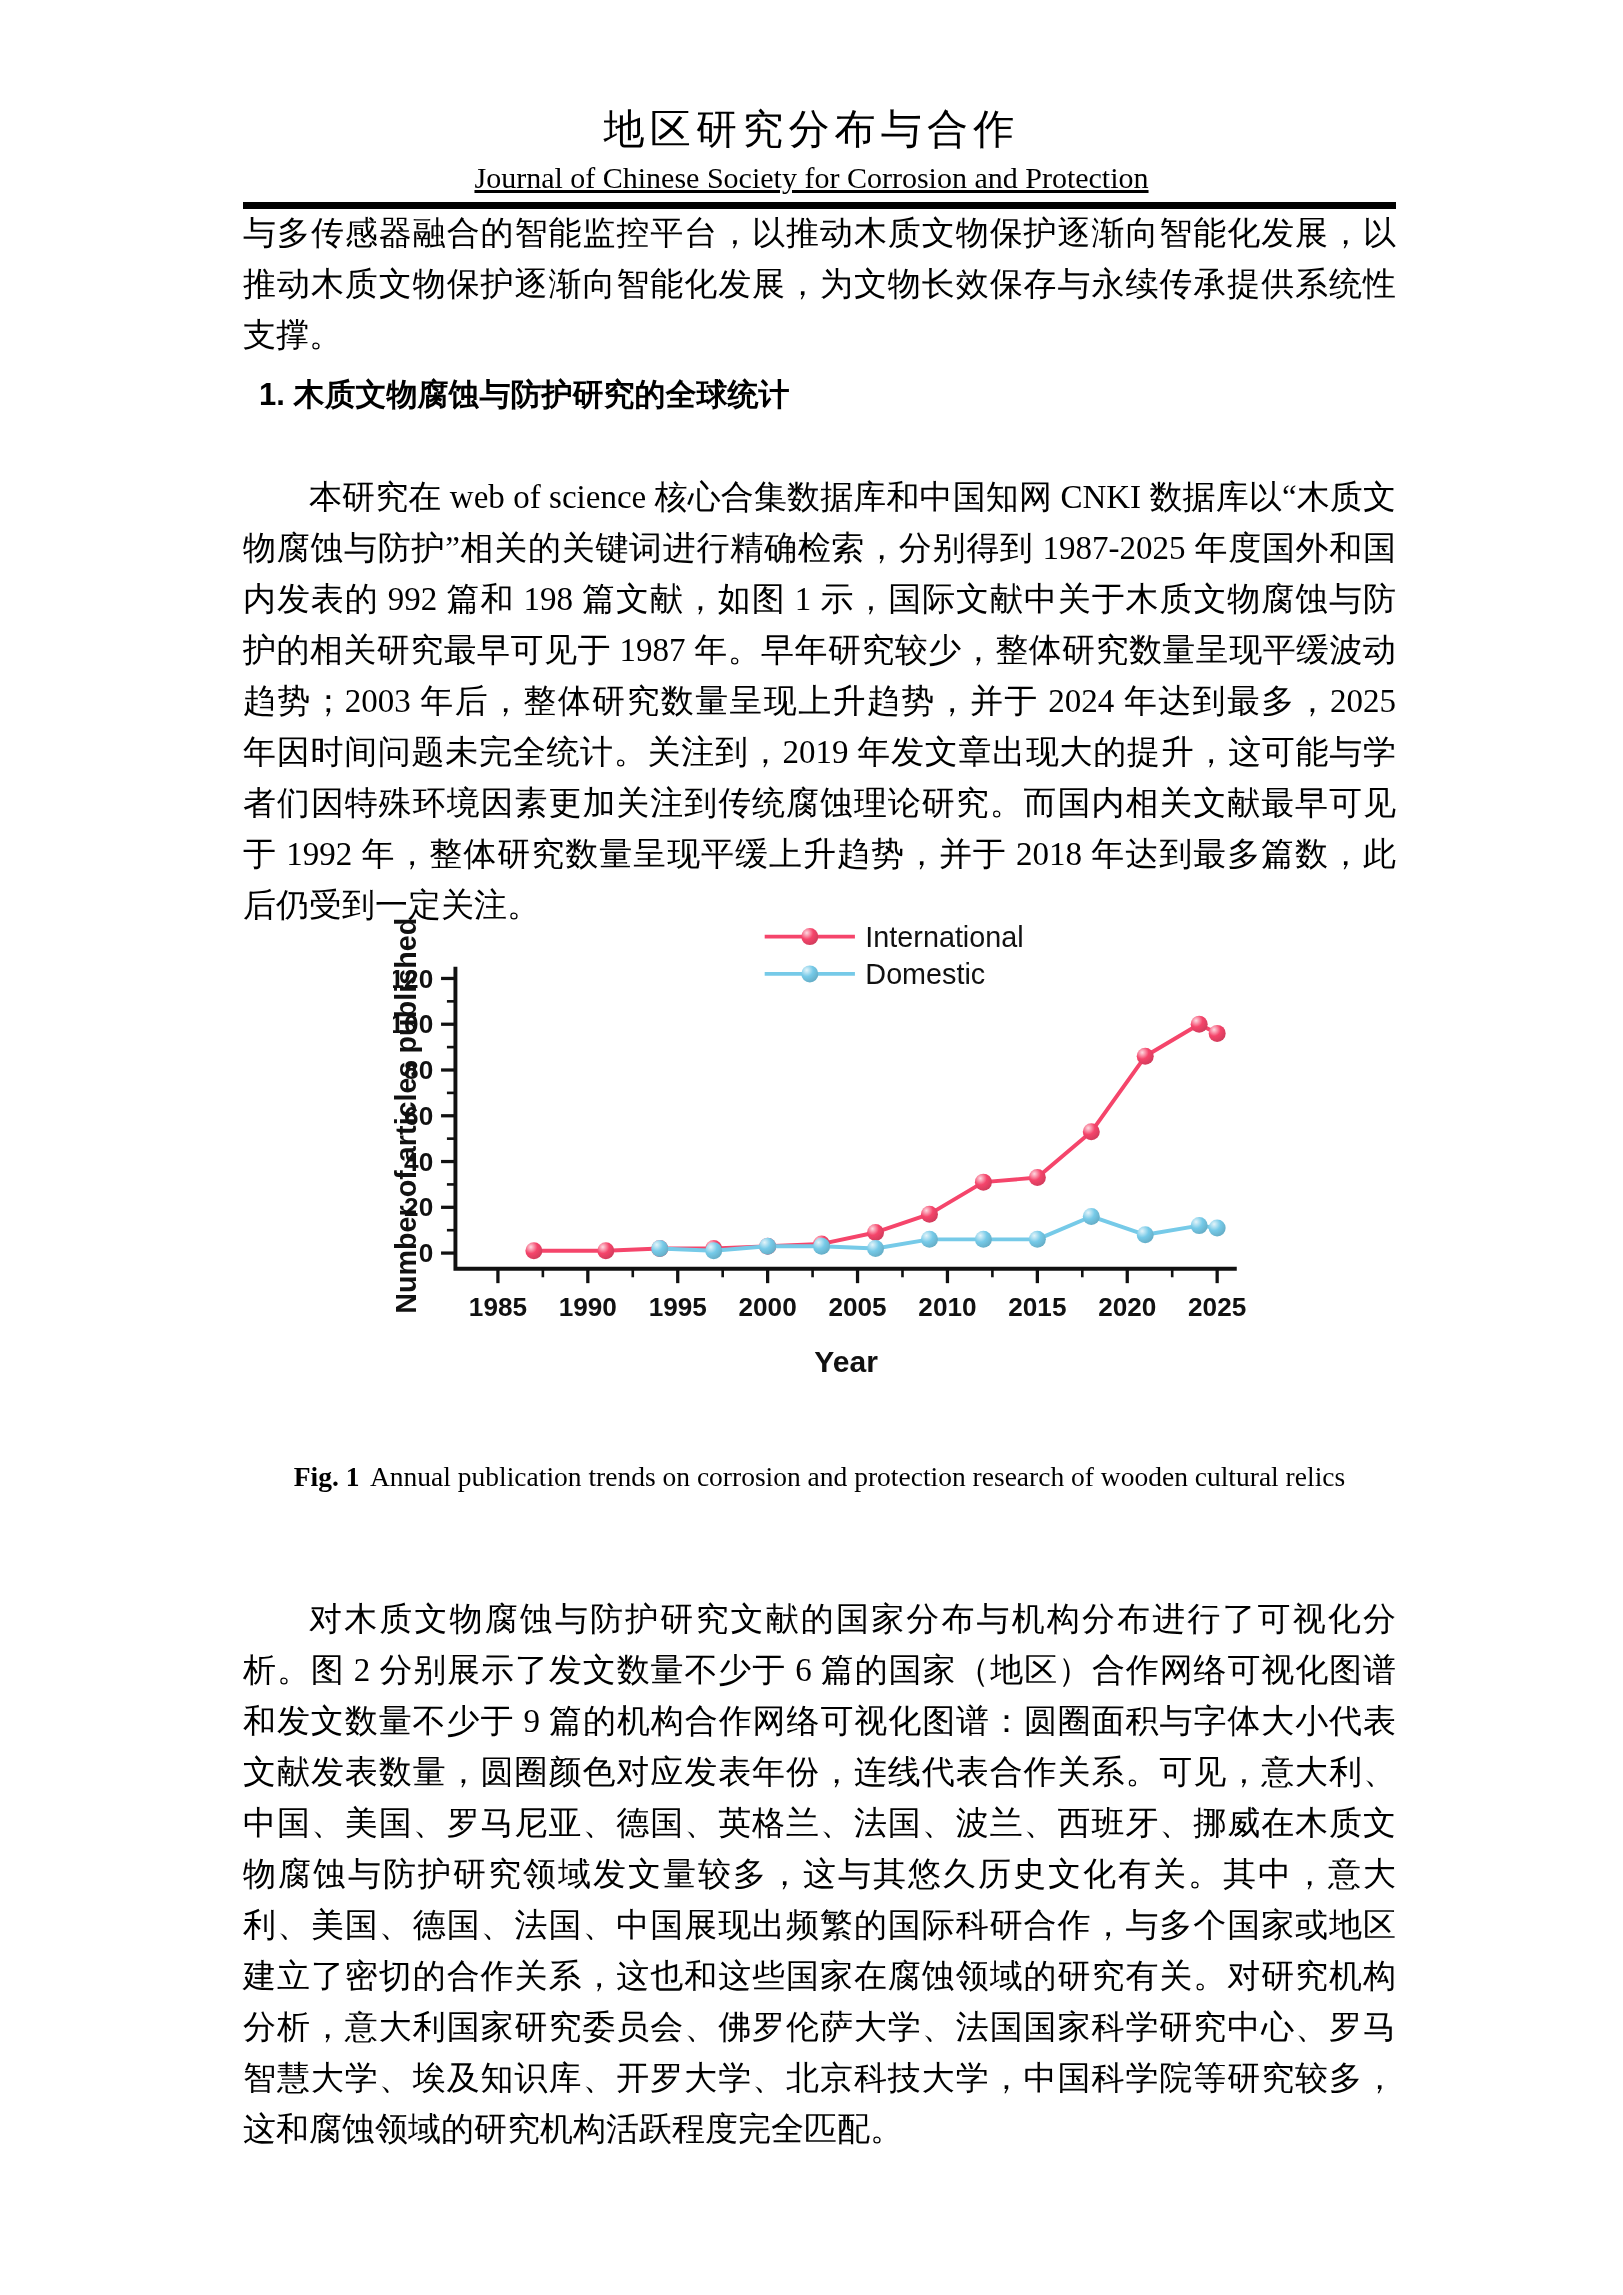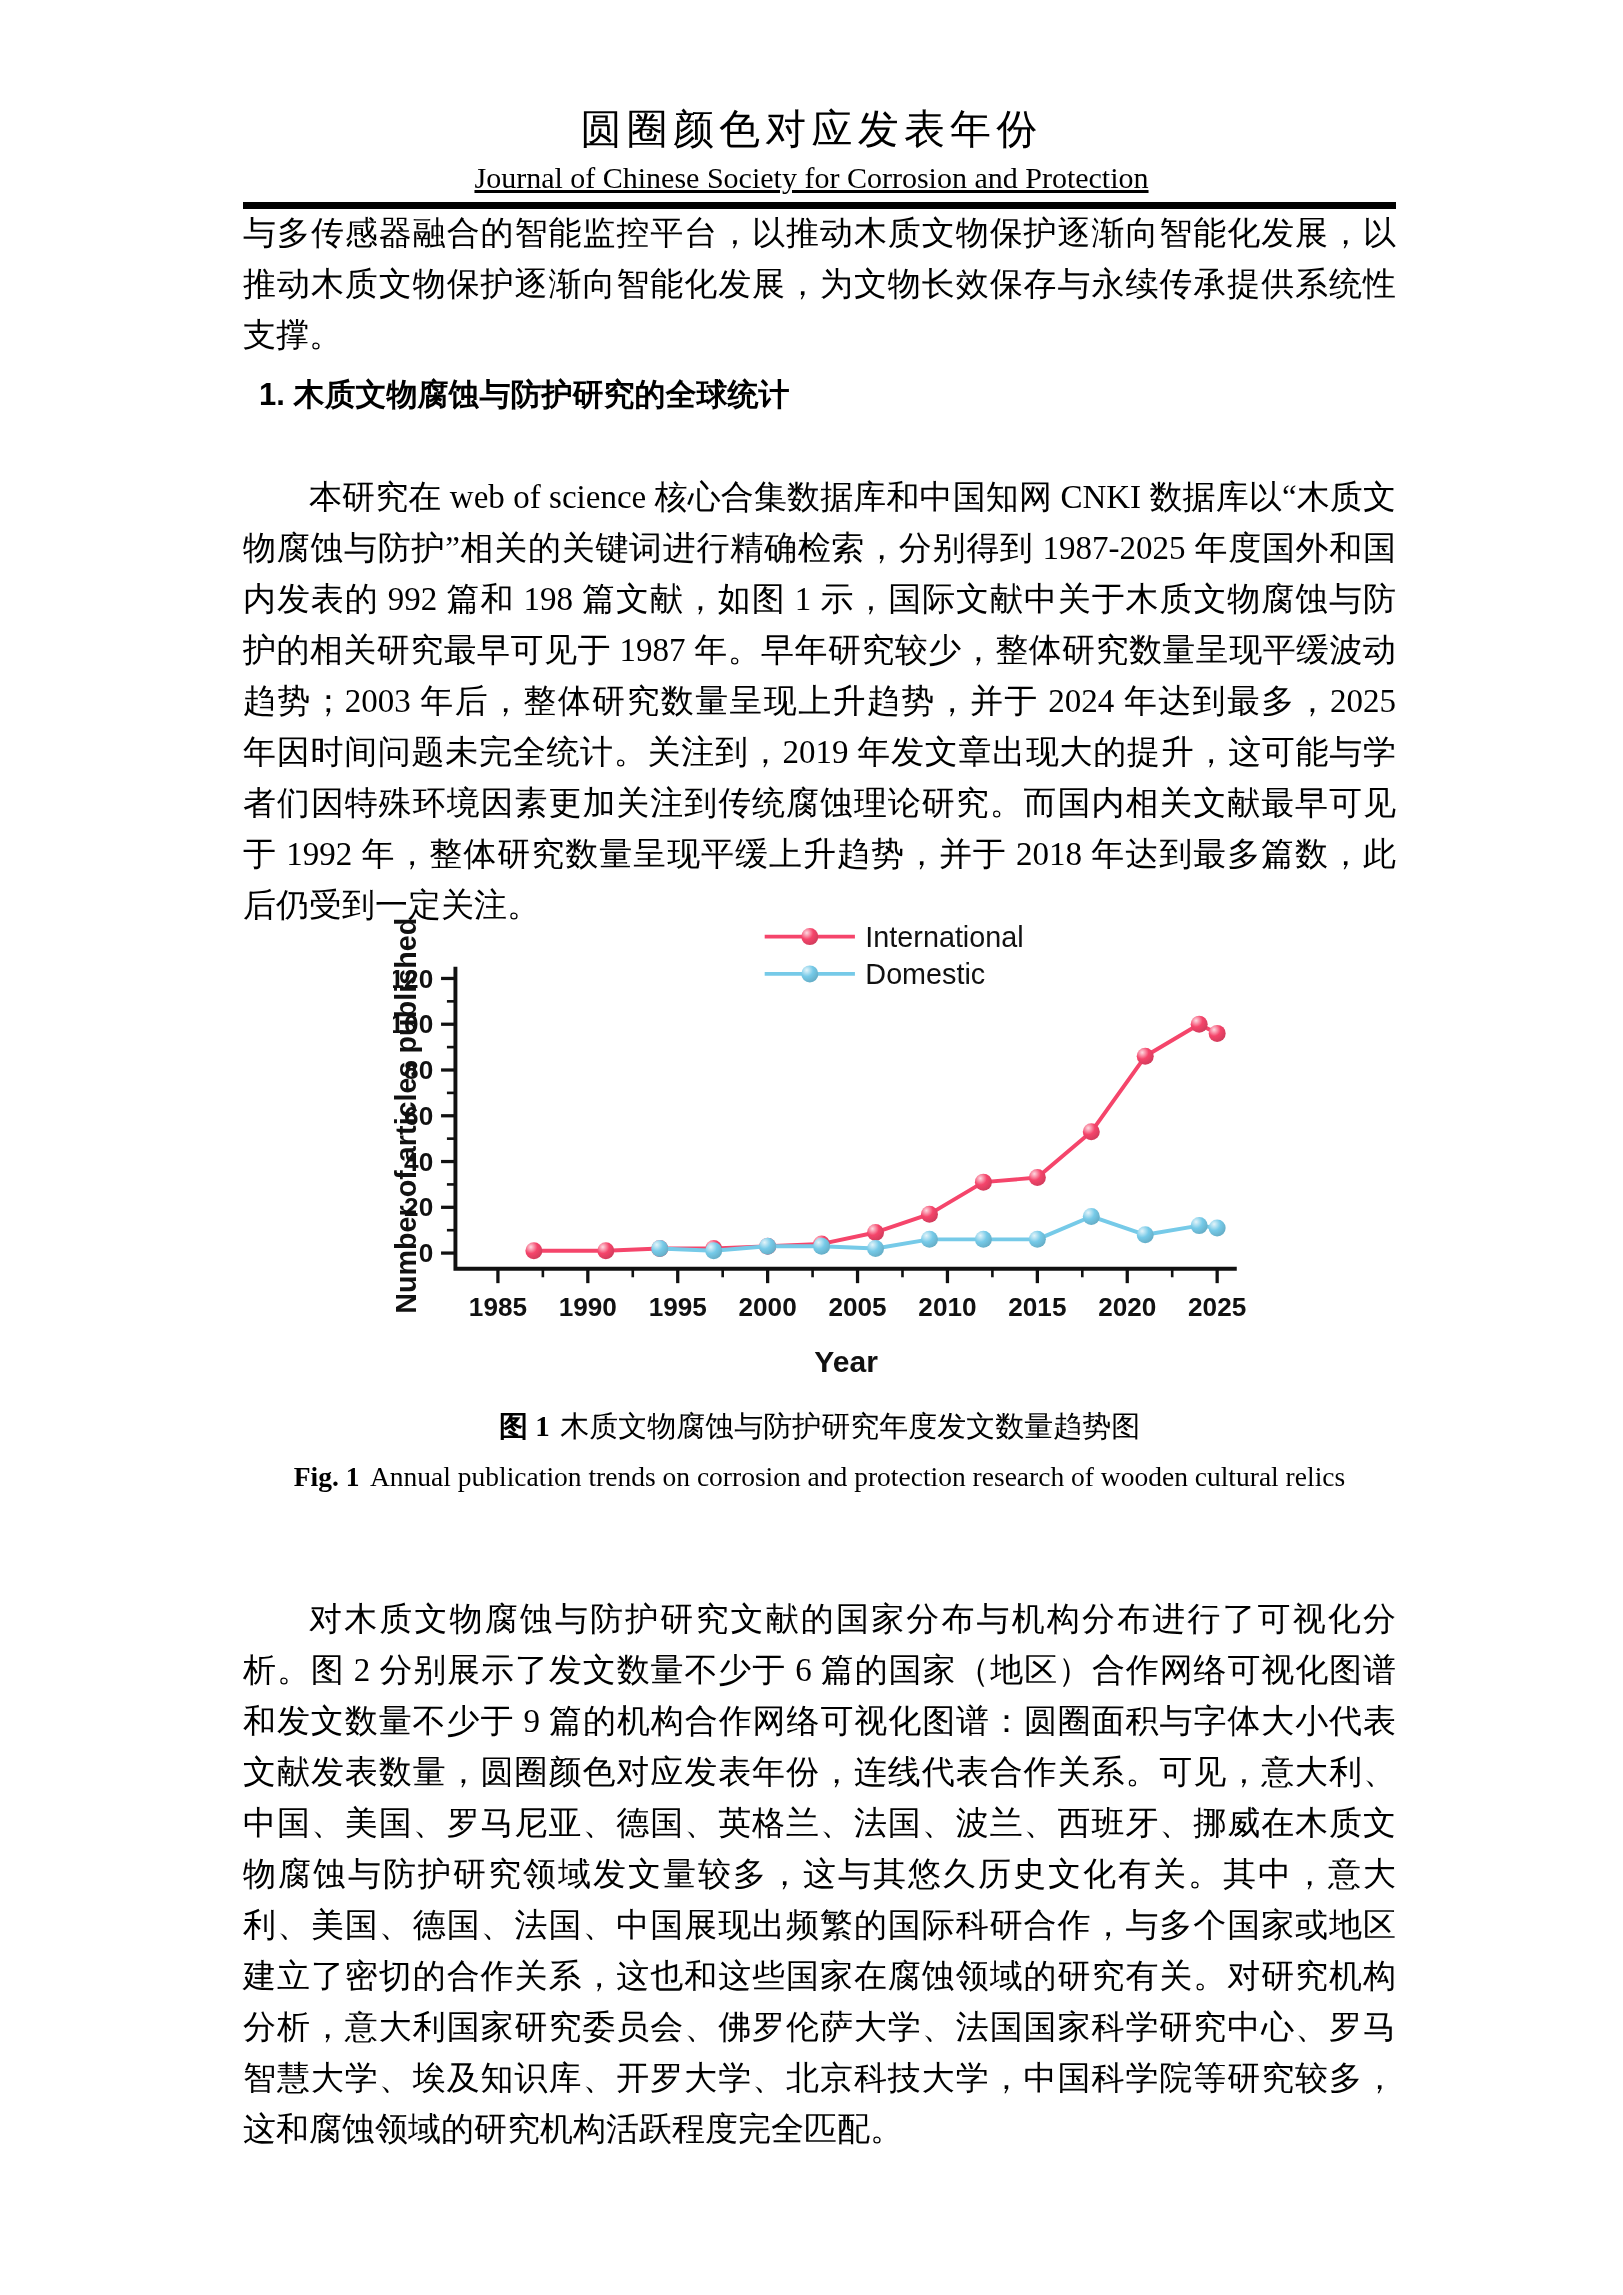--- a/index.html
+++ b/index.html
@@ -18,21 +18,21 @@
   .caption{position:absolute;left:243px;width:1153px;text-align:center;white-space:nowrap;}
   .cap-cn{top:1407px;font-size:29px;line-height:39px;}
   .cap-en{top:1457px;font-size:27.5px;line-height:39px;}
   .cap-label{font-weight:700;margin-right:10.5px;}
 </style>
 </head>
 <body>
 
 <div class="page">
 
-  <div class="journal-cn">圆圈颜色对应发表年份</div>
+  <div class="journal-cn">地区研究分布与合作</div>
   <div class="journal-en">Journal of Chinese Society for Corrosion and Protection</div>
   <div class="header-rule"></div>
 
   <div class="blk" style="top:208px;">
     <p class="body-par">与多传感器融合的智能监控平台，以推动木质文物保护逐渐向智能化发展，以推动木质文物保护逐渐向智能化发展，为文物长效保存与永续传承提供系统性支撑。</p>
   </div>
 
   <div class="blk" style="top:353px;">
     <h2 class="sec">1. 木质文物腐蚀与防护研究的全球统计</h2>
   </div>
@@ -145,23 +145,20 @@
       <g>
         <line x1="568" y1="82" x2="706" y2="82" stroke="#F5456B" stroke-width="6"></line>
         <circle cx="637" cy="82" r="13" fill="url(#ball0)"></circle>
         <text x="722" y="98" font-size="44" font-family="&quot;Liberation Sans&quot;,&quot;DejaVu Sans&quot;,sans-serif" fill="#111">International</text>
         <line x1="568" y1="139" x2="706" y2="139" stroke="#76CAE8" stroke-width="6"></line>
         <circle cx="637" cy="139" r="13" fill="url(#ball1)"></circle>
         <text x="722" y="155" font-size="44" font-family="&quot;Liberation Sans&quot;,&quot;DejaVu Sans&quot;,sans-serif" fill="#111">Domestic</text>
       </g>
     </svg>
 
-  <div class="caption cap-cn">
-    <span class="cap-label">图 1</span><span>木质文物腐蚀与防护研究年度发文数量趋势图</span>
-  </div>
   <div class="caption cap-en">
     <span class="cap-label">Fig. 1</span><span>Annual publication trends on corrosion and protection research of wooden cultural relics</span>
   </div>
 
 
   <div class="blk" style="top:1594px;">
     <p class="body-par indent">对木质文物腐蚀与防护研究文献的国家分布与机构分布进行了可视化分析。图 2 分别展示了发文数量不少于 6 篇的国家（地区）合作网络可视化图谱和发文数量不少于 9 篇的机构合作网络可视化图谱：圆圈面积与字体大小代表文献发表数量，圆圈颜色对应发表年份，连线代表合作关系。可见，意大利、中国、美国、罗马尼亚、德国、英格兰、法国、波兰、西班牙、挪威在木质文物腐蚀与防护研究领域发文量较多，这与其悠久历史文化有关。其中，意大利、美国、德国、法国、中国展现出频繁的国际科研合作，与多个国家或地区建立了密切的合作关系，这也和这些国家在腐蚀领域的研究有关。对研究机构分析，意大利国家研究委员会、佛罗伦萨大学、法国国家科学研究中心、罗马智慧大学、埃及知识库、开罗大学、北京科技大学，中国科学院等研究较多，这和腐蚀领域的研究机构活跃程度完全匹配。</p>
   </div>
 
 </div>

